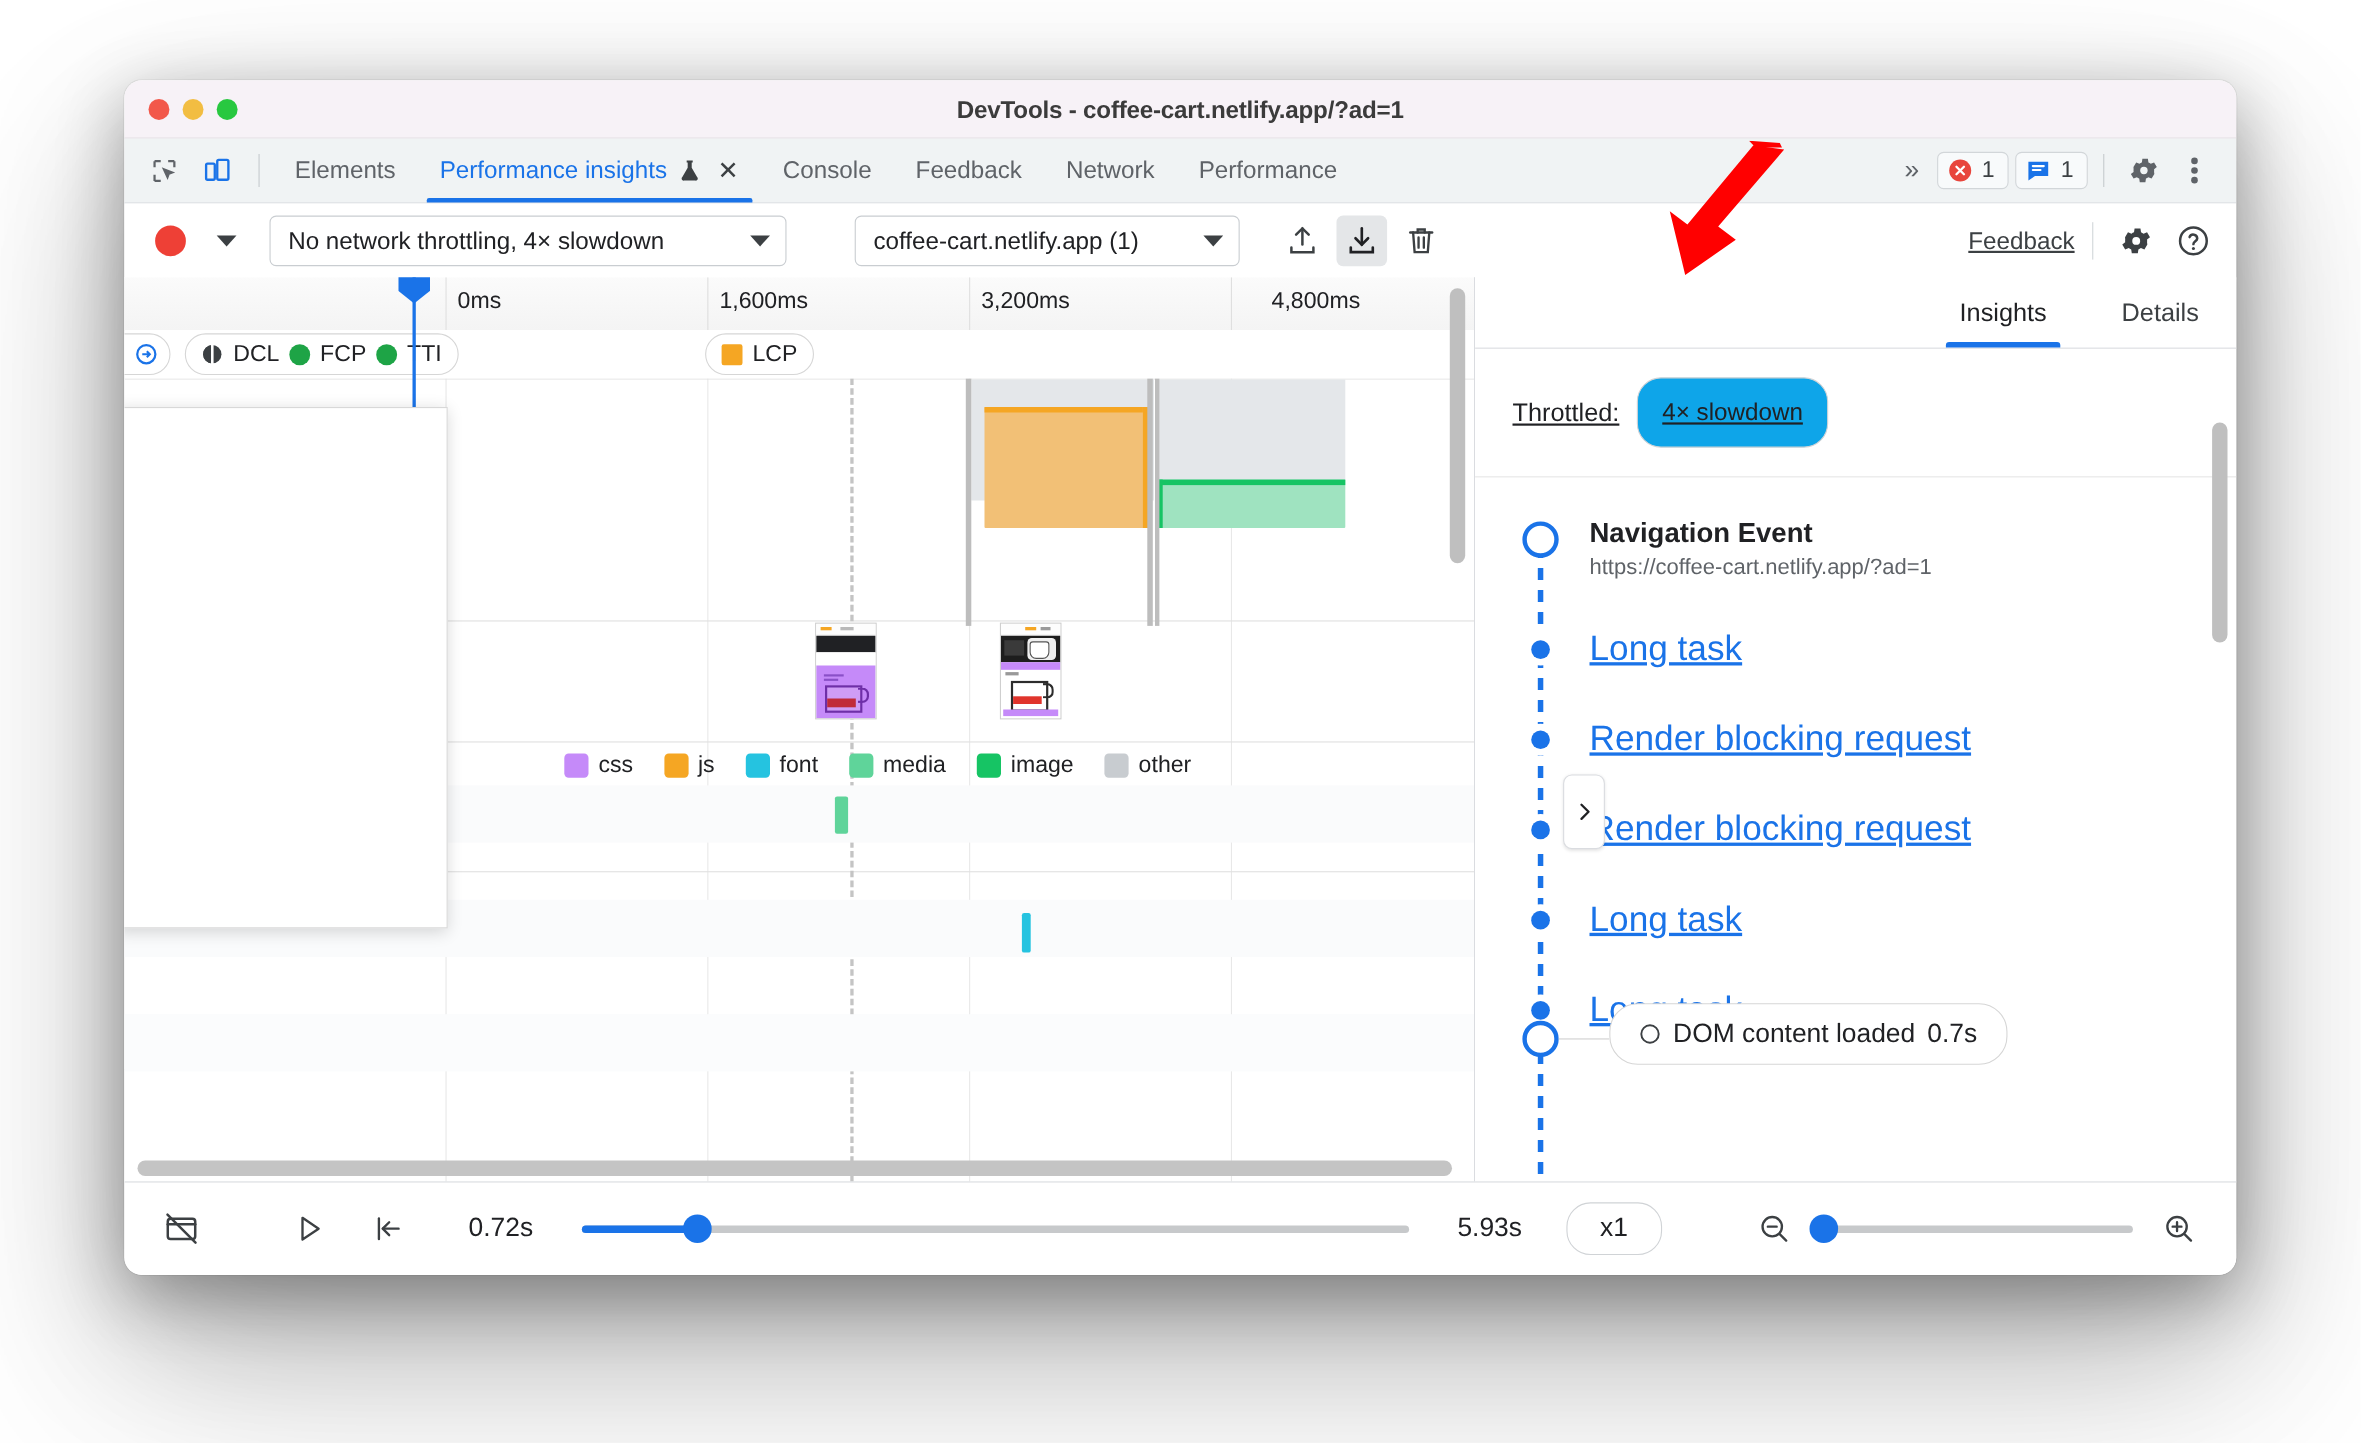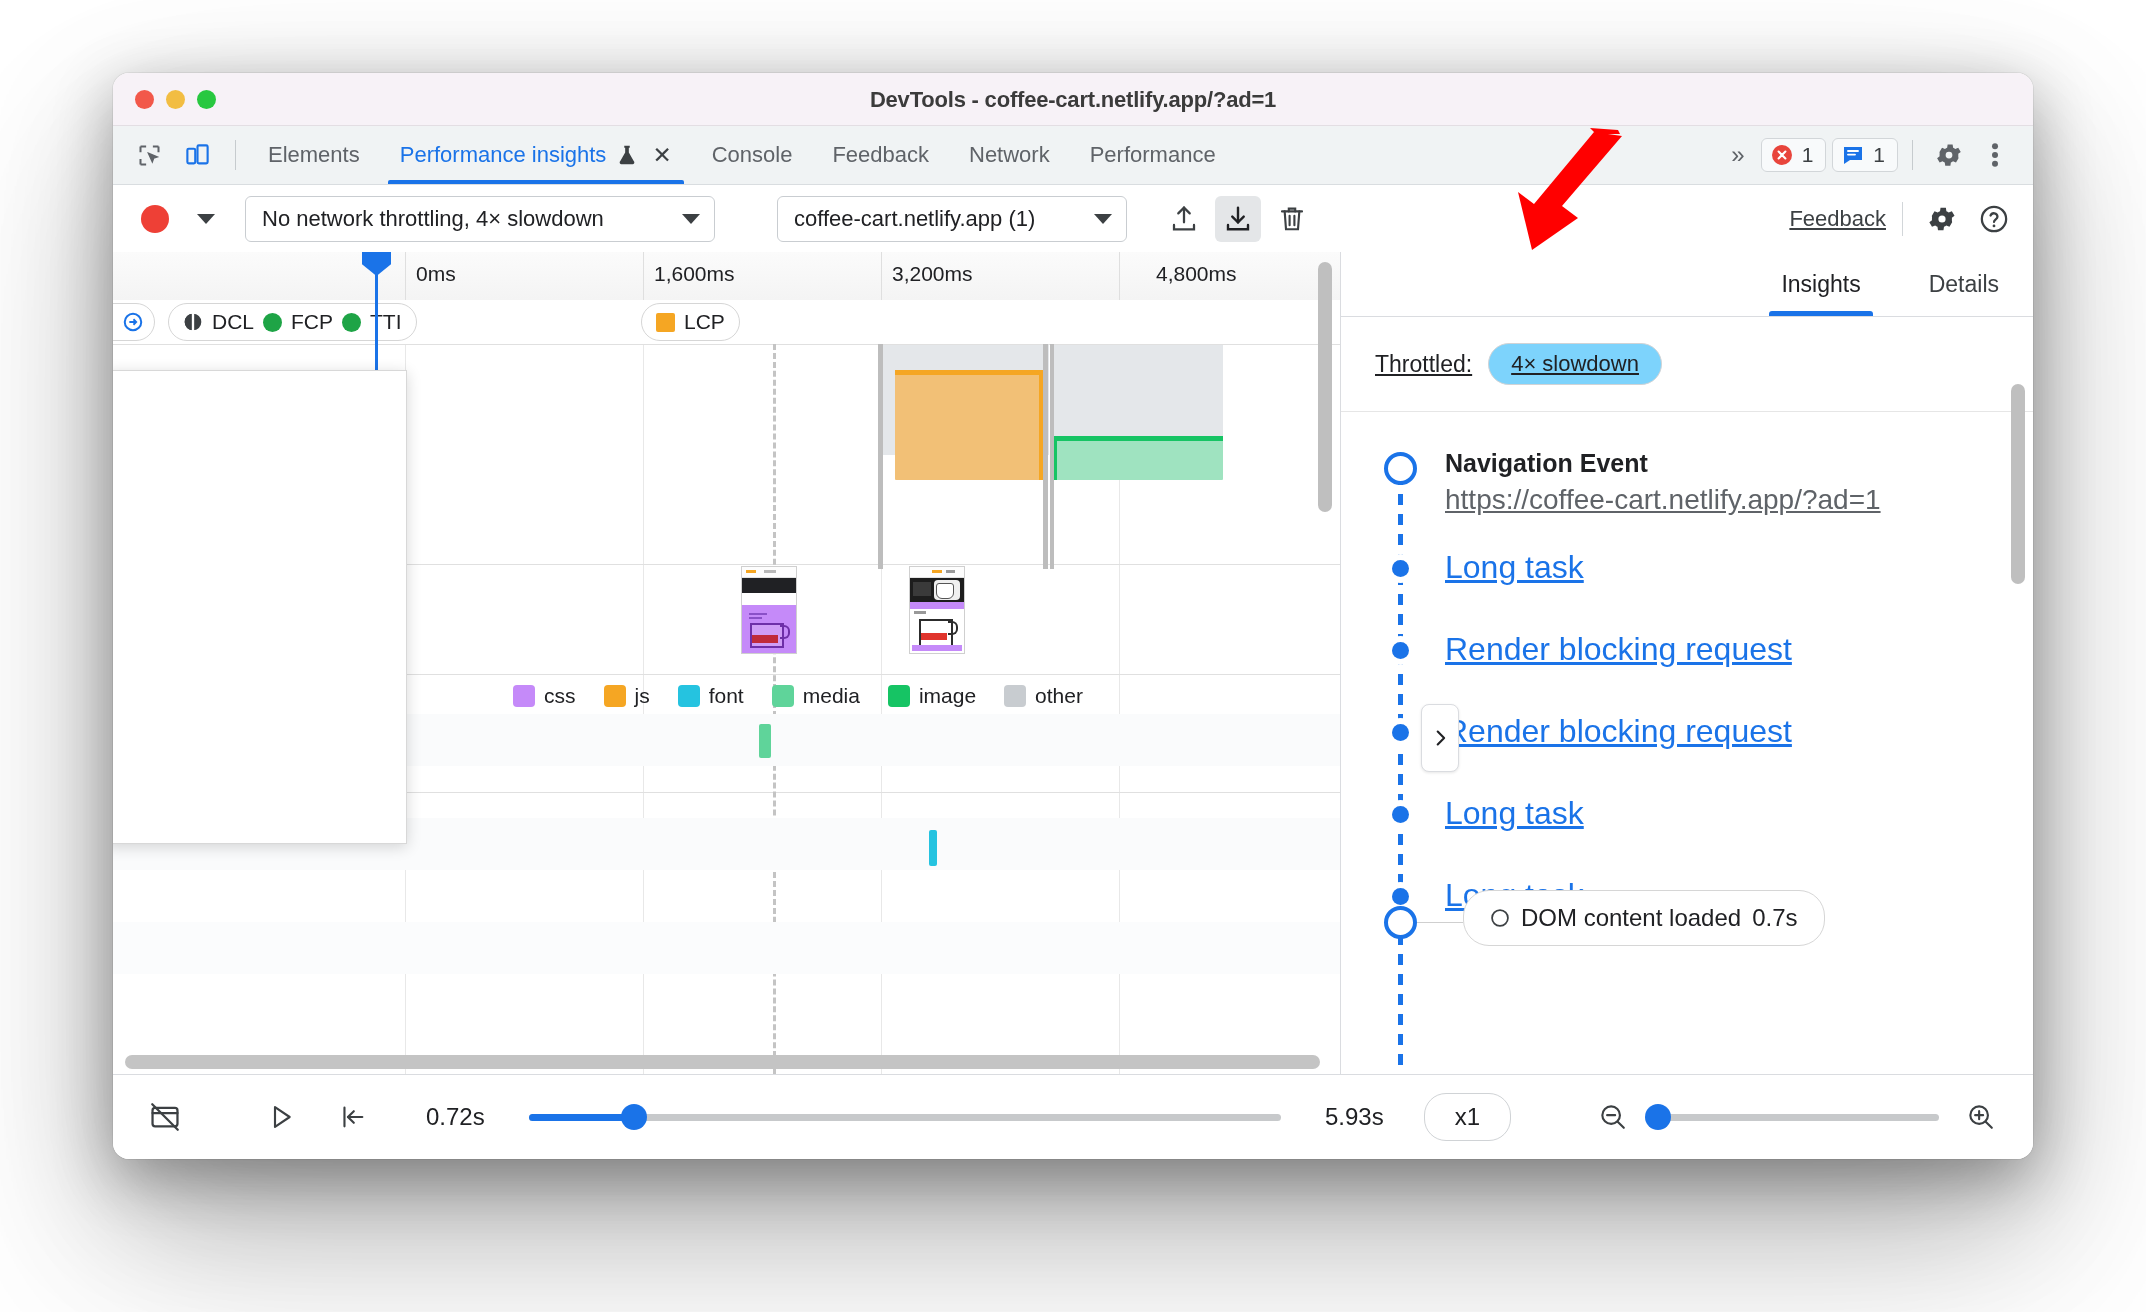--- a/index.html
+++ b/index.html
@@ -185,43 +185,43 @@
   .rtab.active{color:#202124;}
   .rtab.active:after{
     content:"";position:absolute;left:22px;right:22px;bottom:0;height:5px;
     background:#1a73e8;border-radius:3px 3px 0 0;
   }
   .throttled{
     display:flex;align-items:center;gap:16px;padding:26px 0 26px 34px;
     border-bottom:1px solid #e6e6e6;font-size:23px;color:#202124;text-decoration:underline;
   }
   .chip{
-    border:1px solid #d0d3d6;border-radius:22px;padding:7px 22px;font-size:22px;
-    color:#202124;background:#7dd3fc;
+    border:1px solid #d0d3d6;border-radius:22px;padding:18px 22px;font-size:22px;
+    color:#202124;background:#0ea5e9;
   }
   .insights{position:relative;padding-top:22px;}
   .timeline-rail{
     position:absolute;left:57px;top:42px;width:5px;bottom:0;
     background:repeating-linear-gradient(#1a73e8 0 11px,transparent 11px 20px);
   }
   .ins-item{
     position:relative;display:flex;align-items:flex-start;min-height:82px;
     padding-left:104px;box-sizing:border-box;
   }
   .node-ring{
     position:absolute;left:43px;top:4px;width:33px;height:33px;border-radius:50%;
     border:4px solid #1a73e8;background:#fff;box-sizing:border-box;
   }
   .node-dot{
     position:absolute;left:45px;top:6px;width:29px;height:29px;border-radius:50%;
     background:#fff;display:flex;align-items:center;justify-content:center;
   }
   .node-dot i{width:17px;height:17px;border-radius:50%;background:#1a73e8;display:block;}
   .ins-title{font-size:25px;font-weight:bold;color:#202124;line-height:1.25;}
-  .ins-sub{font-size:28px;color:#5f6368;line-height:1.35;margin-top:2px;text-decoration:underline;}
+  .ins-sub{font-size:20px;color:#5f6368;line-height:1.35;margin-top:2px;}
   .ins-link{
     font-size:32px;color:#1a73e8;text-decoration:underline;line-height:1.2;
   }
   
   .bottombar{
     position:absolute;left:0;right:0;bottom:0;height:84px;background:#fff;
     border-top:1px solid #dadce0;display:flex;align-items:center;padding:0 26px;
   }
   .btime{font-size:24px;color:#202124;white-space:nowrap;}
   .track{

